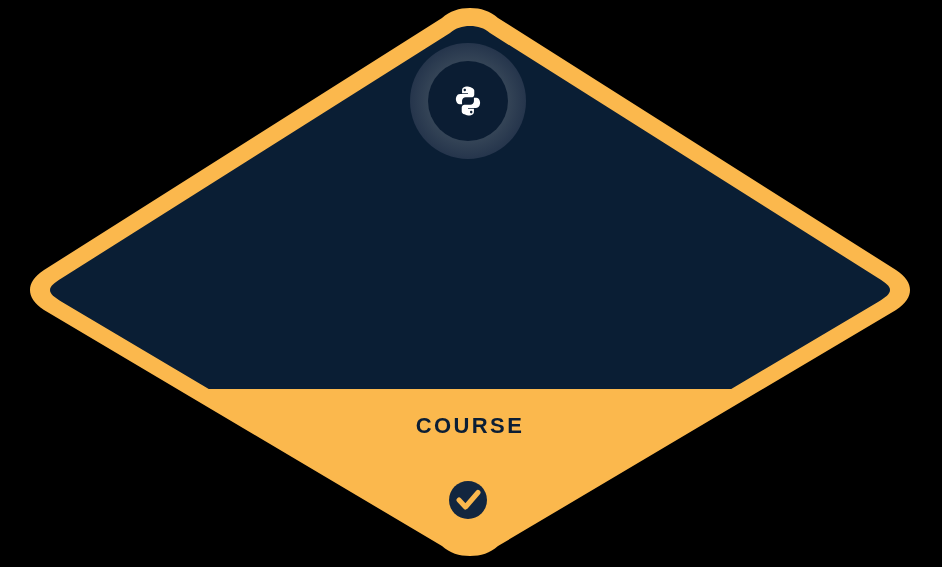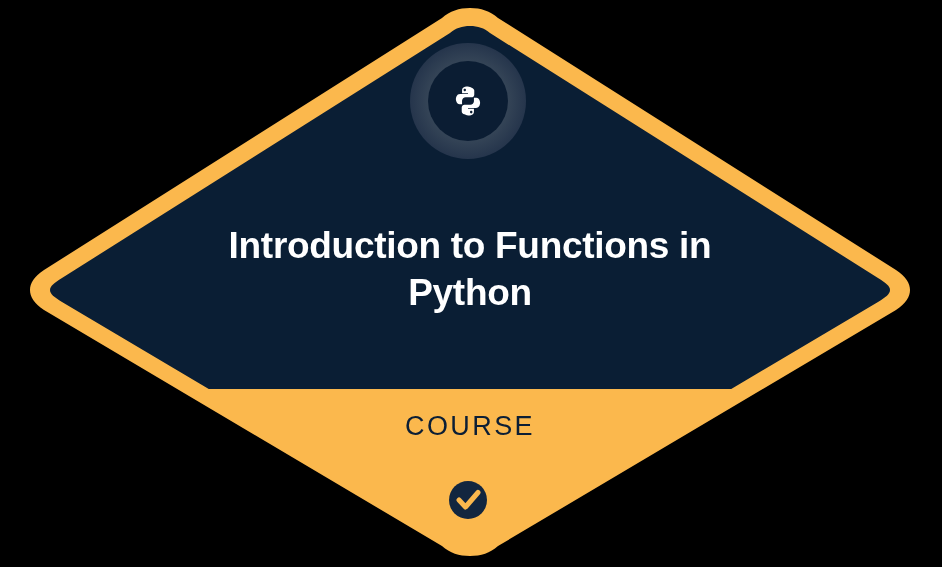--- a/index.html
+++ b/index.html
@@ -49,22 +49,22 @@
     letter-spacing: -0.3px;
   }
   #status-label {
     position: absolute;
     left: 271px;
     top: 409px;
     width: 398px;
     text-align: center;
     color: #0b1e35;
     font-family: "Liberation Sans", sans-serif;
-    font-size: 27px;
-    font-weight: normal;
+    font-size: 22px;
+    font-weight: bold;
     line-height: 34px;
     letter-spacing: 2.4px;
   }
   .status-line {
     display: block;
   }
 </style>
 </head>
 <body>
 
@@ -176,20 +176,19 @@
                C 1270 1715 1237 1750 1195 1750 Z"></path>
     </g>
 
     <g>
       <circle cx="468" cy="500" r="19" fill="#12263f"></circle>
       <path d="M 459 500 L 465.5 507 L 478 492.5" fill="none" stroke="#fbb84d" stroke-width="5" stroke-linecap="round" stroke-linejoin="round"></path>
     </g>
   </svg>
 
   <div class="overlay-layer">
-    <div id="course-title">Introduction to Functions in Python</div>
 
     <div id="status-label">
       <span class="status-line">COURSE</span>
     </div>
   </div>
 
 </div>
 
 </body></html>

